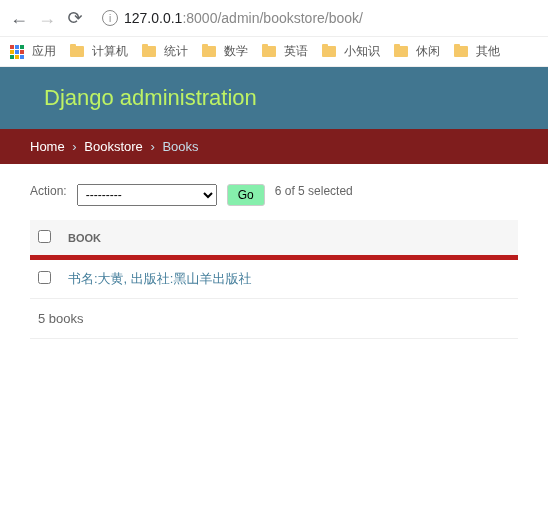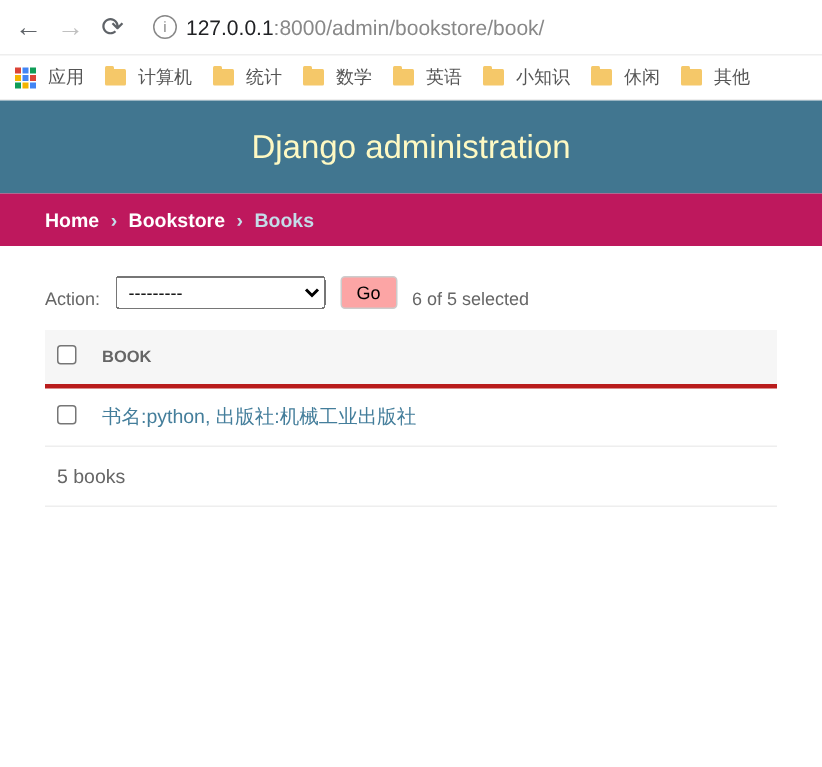--- a/index.html
+++ b/index.html
@@ -19,35 +19,35 @@
 .apps-icon { width: 14px; height: 14px; display: grid; grid-template-columns: repeat(3,1fr); gap: 1px; }
 .apps-icon span { background: #db4437; }
 .apps-icon span:nth-child(1){background:#db4437}.apps-icon span:nth-child(2){background:#4285f4}.apps-icon span:nth-child(3){background:#0f9d58}
 .apps-icon span:nth-child(4){background:#f4b400}.apps-icon span:nth-child(5){background:#4285f4}.apps-icon span:nth-child(6){background:#db4437}
 .apps-icon span:nth-child(7){background:#0f9d58}.apps-icon span:nth-child(8){background:#f4b400}.apps-icon span:nth-child(9){background:#4285f4}
 .bm-item { display: flex; align-items: center; gap: 8px; cursor: pointer; text-align: right; }
 .folder-icon { width: 14px; height: 11px; background: #f5c869; border-radius: 1px; position: relative; }
 .folder-icon:before { content:""; position:absolute; top:-2px; left:0; width:6px; height:3px; background:#f5c869; border-radius:1px 1px 0 0; }
 
 
-.django-header { background: #417690; color: #fef9c3; padding: 18px 32px; font-size: 22px; font-weight: 300; text-align: center; }
-.breadcrumbs { background: #be185d; color: #fff; padding: 10px 30px; font-size: 13px; font-weight: bold; }
+.django-header { background: #417690; color: #bef264; padding: 18px 44px; font-size: 22px; font-weight: 300; }
+.breadcrumbs { background: #7f1d1d; color: #fff; padding: 10px 30px; font-size: 13px; }
 .breadcrumbs a { color: #c4dce8; text-decoration: none; cursor: pointer; }
 .breadcrumbs a.active { color: #fff; }
 .breadcrumbs .sep { color: #c4dce8; margin: 0 4px; }
 
 .content { padding: 20px 30px; }
 .page-title { font-size: 20px; font-weight: 400; color: #666; margin-bottom: 20px; }
 
-.action-bar { display: flex; align-items: flex-end; gap: 10px; margin-bottom: 14px; font-size: 12px; color: #666; }
+.action-bar { display: flex; align-items: flex-start; gap: 10px; margin-bottom: 14px; font-size: 12px; color: #666; }
 .action-bar select { font-size: 12px; padding: 2px 4px; min-width: 140px; }
-.action-bar button { padding: 3px 10px; font-size: 12px; border: 1px solid #ccc; background: #fca5a5; border-radius: 3px; cursor: pointer; }
+.action-bar button { padding: 3px 10px; font-size: 12px; border: 1px solid #ccc; background: #86efac; border-radius: 3px; cursor: pointer; }
 
 table { width: 100%; border-collapse: collapse; }
-thead th { background: #f6f6f6; text-align: left; padding: 10px 8px; font-size: 11px; color: #666; font-weight: bold; border-bottom: 3px solid #b91c1c; }
+thead th { background: #f6f6f6; text-align: left; padding: 10px 8px; font-size: 11px; color: #666; font-weight: bold; border-bottom: 5px solid #b91c1c; }
 tbody td { padding: 10px 8px; border-bottom: 1px solid #eee; font-size: 13px; }
 tbody tr:nth-child(even) { background: #f9f9f9; }
 .chk-col { width: 30px; }
 .book-link { color: #447e9b; text-decoration: none; cursor: pointer; }
 input[type=checkbox] { cursor: pointer; }
 
 .count-footer { padding: 12px 8px; font-size: 13px; color: #666; border-bottom: 1px solid #eee; }
 </style>
 </head>
 <body>
@@ -135,18 +135,18 @@
   <table>
     <thead>
       <tr>
         <th class="chk-col"><input type="checkbox" style=""></th>
         <th>BOOK</th>
       </tr>
     </thead>
     <tbody>
       <tr>
           <td class="chk-col"><input type="checkbox" style=""></td>
-          <td><a class="book-link">书名:python, 出版社:机械工业出版社</a></td>
+          <td><a class="book-link">书名:大黄, 出版社:黑山羊出版社</a></td>
         </tr>
     </tbody>
   </table>
   <div class="count-footer">5 books</div>
 </div>
 
 </body></html>

